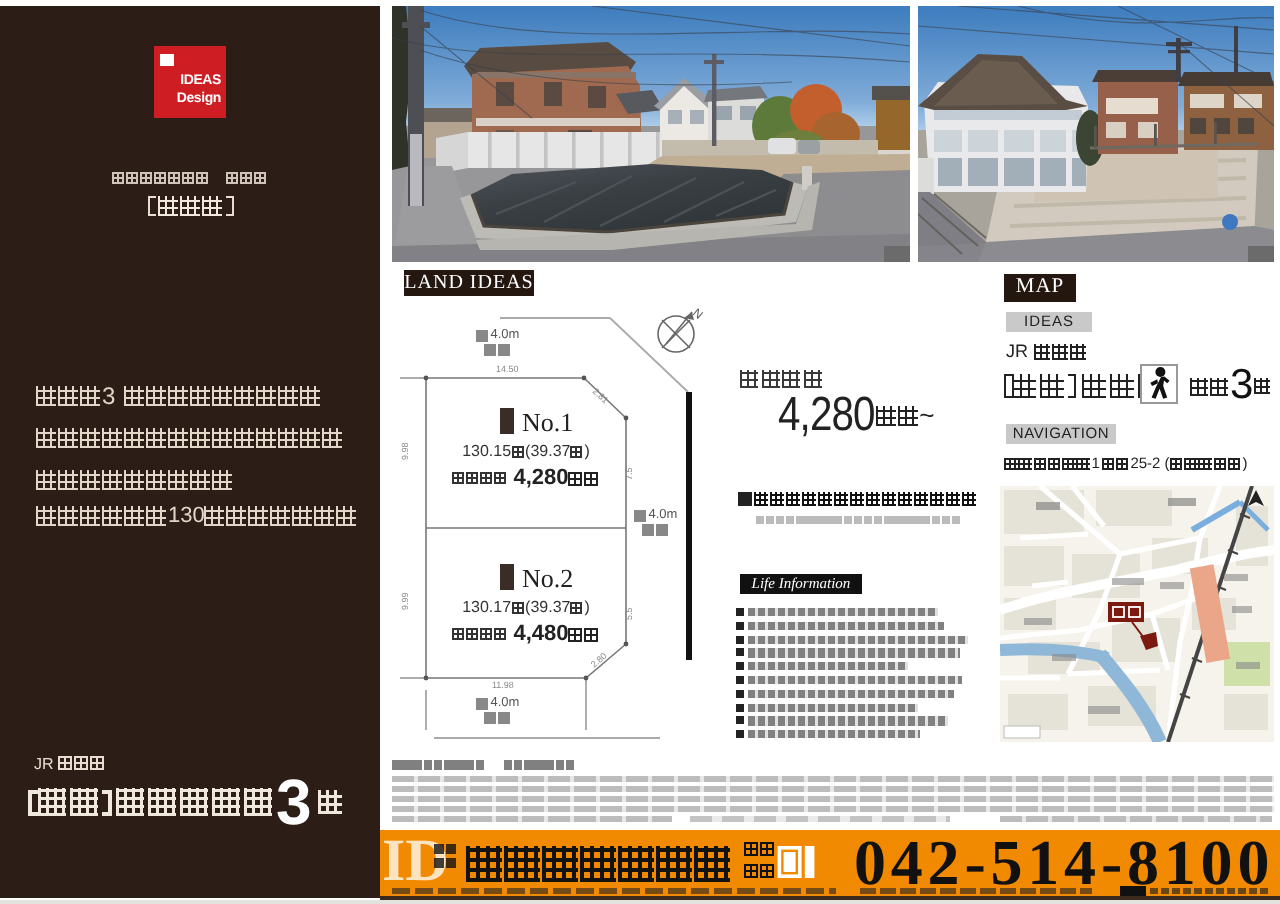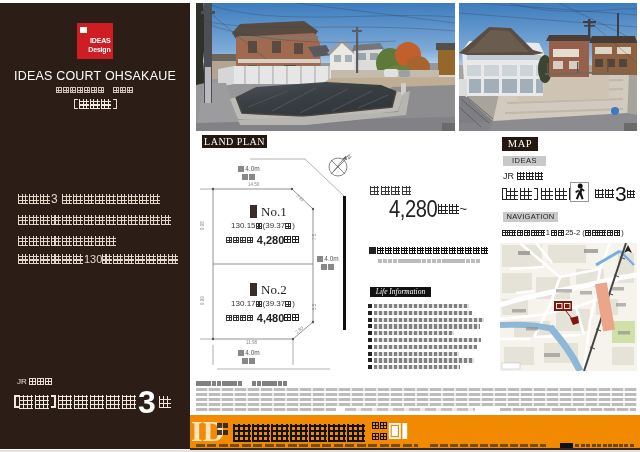--- a/index.html
+++ b/index.html
@@ -10,21 +10,20 @@
 </style></head><body>
 <div class="page">
 
 <div class="abs" style="left:0;top:3px;width:190px;height:446px;background:#2c1e16"></div>
 
 <div class="abs" style="left:77px;top:23px;width:36px;height:36px;background:#cf1d24">
 <div class="abs" style="left:3px;top:3.5px;width:6.5px;height:6.5px;background:#fff"></div>
 <div class="abs" style="right:2.5px;top:13px;width:24px;height:20px;color:#fff;font-weight:bold;font-size:7px;line-height:9px;text-align:right;letter-spacing:-0.2px">IDEAS<br>Design</div>
 </div>
 
-<div class="abs" style="left:0;top:69px;width:190px;text-align:center;color:#fff;font-size:12.5px;letter-spacing:0.2px">IDEAS COURT OHSAKAUE</div>
 
 <div class="abs" style="left:0;top:85px;width:190px;text-align:center;line-height:8px"><i class="g" style="width:6px;height:6px;margin-right:1px;background-image:repeating-linear-gradient(0deg,#cfc4b8 0 1px,transparent 1px 2.5px),repeating-linear-gradient(90deg,#cfc4b8 0 1px,transparent 1px 2.5px)"></i><i class="g" style="width:6px;height:6px;margin-right:1px;background-image:repeating-linear-gradient(0deg,#cfc4b8 0 1px,transparent 1px 2.5px),repeating-linear-gradient(90deg,#cfc4b8 0 1px,transparent 1px 2.5px)"></i><i class="g" style="width:6px;height:6px;margin-right:1px;background-image:repeating-linear-gradient(0deg,#cfc4b8 0 1px,transparent 1px 2.5px),repeating-linear-gradient(90deg,#cfc4b8 0 1px,transparent 1px 2.5px)"></i><i class="g" style="width:6px;height:6px;margin-right:1px;background-image:repeating-linear-gradient(0deg,#cfc4b8 0 1px,transparent 1px 2.5px),repeating-linear-gradient(90deg,#cfc4b8 0 1px,transparent 1px 2.5px)"></i><i class="g" style="width:6px;height:6px;margin-right:1px;background-image:repeating-linear-gradient(0deg,#cfc4b8 0 1px,transparent 1px 2.5px),repeating-linear-gradient(90deg,#cfc4b8 0 1px,transparent 1px 2.5px)"></i><i class="g" style="width:6px;height:6px;margin-right:1px;background-image:repeating-linear-gradient(0deg,#cfc4b8 0 1px,transparent 1px 2.5px),repeating-linear-gradient(90deg,#cfc4b8 0 1px,transparent 1px 2.5px)"></i><i class="g" style="width:6px;height:6px;margin-right:1px;background-image:repeating-linear-gradient(0deg,#cfc4b8 0 1px,transparent 1px 2.5px),repeating-linear-gradient(90deg,#cfc4b8 0 1px,transparent 1px 2.5px)"></i>&nbsp;&nbsp;<i class="g" style="width:6px;height:6px;margin-right:1px;background-image:repeating-linear-gradient(0deg,#cfc4b8 0 1px,transparent 1px 2.5px),repeating-linear-gradient(90deg,#cfc4b8 0 1px,transparent 1px 2.5px)"></i><i class="g" style="width:6px;height:6px;margin-right:1px;background-image:repeating-linear-gradient(0deg,#cfc4b8 0 1px,transparent 1px 2.5px),repeating-linear-gradient(90deg,#cfc4b8 0 1px,transparent 1px 2.5px)"></i><i class="g" style="width:6px;height:6px;margin-right:1px;background-image:repeating-linear-gradient(0deg,#cfc4b8 0 1px,transparent 1px 2.5px),repeating-linear-gradient(90deg,#cfc4b8 0 1px,transparent 1px 2.5px)"></i></div>
 
 <div class="abs" style="left:0;top:97px;width:190px;text-align:center;line-height:12px"><i class="g" style="width:4px;height:10px;border-left:1.5px solid #e8ddd0;border-top:1.5px solid #e8ddd0;border-bottom:1.5px solid #e8ddd0;margin-right:1px"></i><i class="g" style="width:10px;height:10px;margin-right:1px;background-image:repeating-linear-gradient(0deg,#f0e8dd 0 1px,transparent 1px 3.5px),repeating-linear-gradient(90deg,#f0e8dd 0 1px,transparent 1px 3.5px)"></i><i class="g" style="width:10px;height:10px;margin-right:1px;background-image:repeating-linear-gradient(0deg,#f0e8dd 0 1px,transparent 1px 3.5px),repeating-linear-gradient(90deg,#f0e8dd 0 1px,transparent 1px 3.5px)"></i><i class="g" style="width:10px;height:10px;margin-right:1px;background-image:repeating-linear-gradient(0deg,#f0e8dd 0 1px,transparent 1px 3.5px),repeating-linear-gradient(90deg,#f0e8dd 0 1px,transparent 1px 3.5px)"></i><i class="g" style="width:4px;height:10px;border-right:1.5px solid #e8ddd0;border-top:1.5px solid #e8ddd0;border-bottom:1.5px solid #e8ddd0;margin-left:1px"></i></div>
 
 <div class="abs" style="left:18px;top:192px;line-height:12px;white-space:nowrap"><i class="g" style="width:10px;height:10px;margin-right:1px;background-image:repeating-linear-gradient(0deg,#e2d6c8 0 1px,transparent 1px 3.5px),repeating-linear-gradient(90deg,#e2d6c8 0 1px,transparent 1px 3.5px)"></i><i class="g" style="width:10px;height:10px;margin-right:1px;background-image:repeating-linear-gradient(0deg,#e2d6c8 0 1px,transparent 1px 3.5px),repeating-linear-gradient(90deg,#e2d6c8 0 1px,transparent 1px 3.5px)"></i><i class="g" style="width:10px;height:10px;margin-right:1px;background-image:repeating-linear-gradient(0deg,#e2d6c8 0 1px,transparent 1px 3.5px),repeating-linear-gradient(90deg,#e2d6c8 0 1px,transparent 1px 3.5px)"></i><span style="color:#e2d6c8;font-size:12px;vertical-align:middle">3</span>&nbsp;<i class="g" style="width:10px;height:10px;margin-right:1px;background-image:repeating-linear-gradient(0deg,#e2d6c8 0 1px,transparent 1px 3.5px),repeating-linear-gradient(90deg,#e2d6c8 0 1px,transparent 1px 3.5px)"></i><i class="g" style="width:10px;height:10px;margin-right:1px;background-image:repeating-linear-gradient(0deg,#e2d6c8 0 1px,transparent 1px 3.5px),repeating-linear-gradient(90deg,#e2d6c8 0 1px,transparent 1px 3.5px)"></i><i class="g" style="width:10px;height:10px;margin-right:1px;background-image:repeating-linear-gradient(0deg,#e2d6c8 0 1px,transparent 1px 3.5px),repeating-linear-gradient(90deg,#e2d6c8 0 1px,transparent 1px 3.5px)"></i><i class="g" style="width:10px;height:10px;margin-right:1px;background-image:repeating-linear-gradient(0deg,#e2d6c8 0 1px,transparent 1px 3.5px),repeating-linear-gradient(90deg,#e2d6c8 0 1px,transparent 1px 3.5px)"></i><i class="g" style="width:10px;height:10px;margin-right:1px;background-image:repeating-linear-gradient(0deg,#e2d6c8 0 1px,transparent 1px 3.5px),repeating-linear-gradient(90deg,#e2d6c8 0 1px,transparent 1px 3.5px)"></i><i class="g" style="width:10px;height:10px;margin-right:1px;background-image:repeating-linear-gradient(0deg,#e2d6c8 0 1px,transparent 1px 3.5px),repeating-linear-gradient(90deg,#e2d6c8 0 1px,transparent 1px 3.5px)"></i><i class="g" style="width:10px;height:10px;margin-right:1px;background-image:repeating-linear-gradient(0deg,#e2d6c8 0 1px,transparent 1px 3.5px),repeating-linear-gradient(90deg,#e2d6c8 0 1px,transparent 1px 3.5px)"></i><i class="g" style="width:10px;height:10px;margin-right:1px;background-image:repeating-linear-gradient(0deg,#e2d6c8 0 1px,transparent 1px 3.5px),repeating-linear-gradient(90deg,#e2d6c8 0 1px,transparent 1px 3.5px)"></i><i class="g" style="width:10px;height:10px;margin-right:1px;background-image:repeating-linear-gradient(0deg,#e2d6c8 0 1px,transparent 1px 3.5px),repeating-linear-gradient(90deg,#e2d6c8 0 1px,transparent 1px 3.5px)"></i></div>
 
 <div class="abs" style="left:18px;top:213px;line-height:12px;white-space:nowrap"><i class="g" style="width:10px;height:10px;margin-right:1px;background-image:repeating-linear-gradient(0deg,#e2d6c8 0 1px,transparent 1px 3.5px),repeating-linear-gradient(90deg,#e2d6c8 0 1px,transparent 1px 3.5px)"></i><i class="g" style="width:10px;height:10px;margin-right:1px;background-image:repeating-linear-gradient(0deg,#e2d6c8 0 1px,transparent 1px 3.5px),repeating-linear-gradient(90deg,#e2d6c8 0 1px,transparent 1px 3.5px)"></i><i class="g" style="width:10px;height:10px;margin-right:1px;background-image:repeating-linear-gradient(0deg,#e2d6c8 0 1px,transparent 1px 3.5px),repeating-linear-gradient(90deg,#e2d6c8 0 1px,transparent 1px 3.5px)"></i><i class="g" style="width:10px;height:10px;margin-right:1px;background-image:repeating-linear-gradient(0deg,#e2d6c8 0 1px,transparent 1px 3.5px),repeating-linear-gradient(90deg,#e2d6c8 0 1px,transparent 1px 3.5px)"></i><i class="g" style="width:10px;height:10px;margin-right:1px;background-image:repeating-linear-gradient(0deg,#e2d6c8 0 1px,transparent 1px 3.5px),repeating-linear-gradient(90deg,#e2d6c8 0 1px,transparent 1px 3.5px)"></i><i class="g" style="width:10px;height:10px;margin-right:1px;background-image:repeating-linear-gradient(0deg,#e2d6c8 0 1px,transparent 1px 3.5px),repeating-linear-gradient(90deg,#e2d6c8 0 1px,transparent 1px 3.5px)"></i><i class="g" style="width:10px;height:10px;margin-right:1px;background-image:repeating-linear-gradient(0deg,#e2d6c8 0 1px,transparent 1px 3.5px),repeating-linear-gradient(90deg,#e2d6c8 0 1px,transparent 1px 3.5px)"></i><i class="g" style="width:10px;height:10px;margin-right:1px;background-image:repeating-linear-gradient(0deg,#e2d6c8 0 1px,transparent 1px 3.5px),repeating-linear-gradient(90deg,#e2d6c8 0 1px,transparent 1px 3.5px)"></i><i class="g" style="width:10px;height:10px;margin-right:1px;background-image:repeating-linear-gradient(0deg,#e2d6c8 0 1px,transparent 1px 3.5px),repeating-linear-gradient(90deg,#e2d6c8 0 1px,transparent 1px 3.5px)"></i><i class="g" style="width:10px;height:10px;margin-right:1px;background-image:repeating-linear-gradient(0deg,#e2d6c8 0 1px,transparent 1px 3.5px),repeating-linear-gradient(90deg,#e2d6c8 0 1px,transparent 1px 3.5px)"></i><i class="g" style="width:10px;height:10px;margin-right:1px;background-image:repeating-linear-gradient(0deg,#e2d6c8 0 1px,transparent 1px 3.5px),repeating-linear-gradient(90deg,#e2d6c8 0 1px,transparent 1px 3.5px)"></i><i class="g" style="width:10px;height:10px;margin-right:1px;background-image:repeating-linear-gradient(0deg,#e2d6c8 0 1px,transparent 1px 3.5px),repeating-linear-gradient(90deg,#e2d6c8 0 1px,transparent 1px 3.5px)"></i><i class="g" style="width:10px;height:10px;margin-right:1px;background-image:repeating-linear-gradient(0deg,#e2d6c8 0 1px,transparent 1px 3.5px),repeating-linear-gradient(90deg,#e2d6c8 0 1px,transparent 1px 3.5px)"></i><i class="g" style="width:10px;height:10px;margin-right:1px;background-image:repeating-linear-gradient(0deg,#e2d6c8 0 1px,transparent 1px 3.5px),repeating-linear-gradient(90deg,#e2d6c8 0 1px,transparent 1px 3.5px)"></i></div>
 
 <div class="abs" style="left:18px;top:234px;line-height:12px;white-space:nowrap"><i class="g" style="width:10px;height:10px;margin-right:1px;background-image:repeating-linear-gradient(0deg,#e2d6c8 0 1px,transparent 1px 3.5px),repeating-linear-gradient(90deg,#e2d6c8 0 1px,transparent 1px 3.5px)"></i><i class="g" style="width:10px;height:10px;margin-right:1px;background-image:repeating-linear-gradient(0deg,#e2d6c8 0 1px,transparent 1px 3.5px),repeating-linear-gradient(90deg,#e2d6c8 0 1px,transparent 1px 3.5px)"></i><i class="g" style="width:10px;height:10px;margin-right:1px;background-image:repeating-linear-gradient(0deg,#e2d6c8 0 1px,transparent 1px 3.5px),repeating-linear-gradient(90deg,#e2d6c8 0 1px,transparent 1px 3.5px)"></i><i class="g" style="width:10px;height:10px;margin-right:1px;background-image:repeating-linear-gradient(0deg,#e2d6c8 0 1px,transparent 1px 3.5px),repeating-linear-gradient(90deg,#e2d6c8 0 1px,transparent 1px 3.5px)"></i><i class="g" style="width:10px;height:10px;margin-right:1px;background-image:repeating-linear-gradient(0deg,#e2d6c8 0 1px,transparent 1px 3.5px),repeating-linear-gradient(90deg,#e2d6c8 0 1px,transparent 1px 3.5px)"></i><i class="g" style="width:10px;height:10px;margin-right:1px;background-image:repeating-linear-gradient(0deg,#e2d6c8 0 1px,transparent 1px 3.5px),repeating-linear-gradient(90deg,#e2d6c8 0 1px,transparent 1px 3.5px)"></i><i class="g" style="width:10px;height:10px;margin-right:1px;background-image:repeating-linear-gradient(0deg,#e2d6c8 0 1px,transparent 1px 3.5px),repeating-linear-gradient(90deg,#e2d6c8 0 1px,transparent 1px 3.5px)"></i><i class="g" style="width:10px;height:10px;margin-right:1px;background-image:repeating-linear-gradient(0deg,#e2d6c8 0 1px,transparent 1px 3.5px),repeating-linear-gradient(90deg,#e2d6c8 0 1px,transparent 1px 3.5px)"></i><i class="g" style="width:10px;height:10px;margin-right:1px;background-image:repeating-linear-gradient(0deg,#e2d6c8 0 1px,transparent 1px 3.5px),repeating-linear-gradient(90deg,#e2d6c8 0 1px,transparent 1px 3.5px)"></i></div>
@@ -204,21 +203,21 @@
 <polygon points="34,118 168,110 178,112 178,128 30,128" fill="#8b8b90"></polygon>
 
 <path d="M2,96 L30,120 M0,104 L22,124 M8,94 L34,116" stroke="#5e5a54" stroke-width="1" opacity="0.8"></path>
 
 <path d="M0,10 L178,24 M20,0 L178,12 M100,0 L178,38 M50,0 C110,16 150,4 178,6 M130,18 L178,60" stroke="#39404a" stroke-width="0.55" fill="none" opacity="0.6"></path>
 <circle cx="156" cy="108" r="4" fill="#3e78c0"></circle>
 
 <rect x="165" y="120" width="13" height="8" fill="#6b6b6b"></rect>
 </svg>
 
-<div class="abs" style="left:202px;top:135px;width:65px;height:13px;background:#231710;color:#fff;font-family:'Liberation Serif',serif;font-size:10px;line-height:13px;text-align:center;letter-spacing:0.5px">LAND PLAN</div>
+<div class="abs" style="left:202px;top:135px;width:65px;height:13px;background:#231710;color:#fff;font-family:'Liberation Serif',serif;font-size:10px;line-height:13px;text-align:center;letter-spacing:0.5px">LAND IDEAS</div>
 
 <svg class="abs" style="left:196px;top:150px" width="175" height="225" viewBox="0 0 175 225">
 <g stroke="#9a9a9a" stroke-width="0.8" fill="none">
 <polygon points="17,39 96,39 117,59 117,172 97,189 17,189" stroke="#777" fill="#fff"></polygon>
 <line x1="17" y1="114" x2="117" y2="114" stroke="#777"></line>
 <line x1="4" y1="39" x2="17" y2="39"></line>
         <line x1="4" y1="189" x2="17" y2="189"></line>
 <line x1="17" y1="195" x2="17" y2="215"></line>
         <line x1="97" y1="189" x2="97" y2="215"></line>
 </g>
@@ -407,20 +406,21 @@
 <div class="abs" style="left:233px;top:419px;line-height:25px;white-space:nowrap"><i class="g" style="width:18px;height:18px;margin-right:1px;background-image:repeating-linear-gradient(0deg,#131313 0 2.2px,transparent 2.2px 5px),repeating-linear-gradient(90deg,#131313 0 2.2px,transparent 2.2px 5px)"></i><i class="g" style="width:18px;height:18px;margin-right:1px;background-image:repeating-linear-gradient(0deg,#131313 0 2.2px,transparent 2.2px 5px),repeating-linear-gradient(90deg,#131313 0 2.2px,transparent 2.2px 5px)"></i><i class="g" style="width:18px;height:18px;margin-right:1px;background-image:repeating-linear-gradient(0deg,#131313 0 2.2px,transparent 2.2px 5px),repeating-linear-gradient(90deg,#131313 0 2.2px,transparent 2.2px 5px)"></i><i class="g" style="width:18px;height:18px;margin-right:1px;background-image:repeating-linear-gradient(0deg,#131313 0 2.2px,transparent 2.2px 5px),repeating-linear-gradient(90deg,#131313 0 2.2px,transparent 2.2px 5px)"></i><i class="g" style="width:18px;height:18px;margin-right:1px;background-image:repeating-linear-gradient(0deg,#131313 0 2.2px,transparent 2.2px 5px),repeating-linear-gradient(90deg,#131313 0 2.2px,transparent 2.2px 5px)"></i><i class="g" style="width:18px;height:18px;margin-right:1px;background-image:repeating-linear-gradient(0deg,#131313 0 2.2px,transparent 2.2px 5px),repeating-linear-gradient(90deg,#131313 0 2.2px,transparent 2.2px 5px)"></i><i class="g" style="width:18px;height:18px;margin-right:1px;background-image:repeating-linear-gradient(0deg,#131313 0 2.2px,transparent 2.2px 5px),repeating-linear-gradient(90deg,#131313 0 2.2px,transparent 2.2px 5px)"></i></div>
 
 <div class="abs" style="left:372px;top:420px;width:20px;line-height:10.5px;white-space:nowrap"><i class="g" style="width:7px;height:7px;margin-right:1px;background-image:repeating-linear-gradient(0deg,#111 0 1.2px,transparent 1.2px 3px),repeating-linear-gradient(90deg,#111 0 1.2px,transparent 1.2px 3px)"></i><i class="g" style="width:7px;height:7px;margin-right:1px;background-image:repeating-linear-gradient(0deg,#111 0 1.2px,transparent 1.2px 3px),repeating-linear-gradient(90deg,#111 0 1.2px,transparent 1.2px 3px)"></i><br><i class="g" style="width:7px;height:7px;margin-right:1px;background-image:repeating-linear-gradient(0deg,#111 0 1.2px,transparent 1.2px 3px),repeating-linear-gradient(90deg,#111 0 1.2px,transparent 1.2px 3px)"></i><i class="g" style="width:7px;height:7px;margin-right:1px;background-image:repeating-linear-gradient(0deg,#111 0 1.2px,transparent 1.2px 3px),repeating-linear-gradient(90deg,#111 0 1.2px,transparent 1.2px 3px)"></i></div>
 
 <svg class="abs" style="left:388px;top:419px" width="20" height="24" viewBox="0 0 25 24">
 <rect x="1" y="2" width="15" height="20" fill="#fff"></rect>
 <rect x="4" y="5" width="9" height="14" fill="none" stroke="#f18a00" stroke-width="1.5"></rect>
 <rect x="18" y="2" width="6" height="20" fill="#fff"></rect>
 </svg>
 
+<div class="abs" style="left:427px;top:416px;white-space:nowrap;font-family:'Liberation Serif',serif;font-size:32px;line-height:30px;font-weight:bold;color:#111;letter-spacing:2.4px">042-514-8100</div>
 
 <div class="abs" style="left:196px;top:443.5px;width:222px;height:3.6px;background:repeating-linear-gradient(90deg,#222 0 9px,transparent 9px 11.5px);opacity:0.6"></div>
 
 <div class="abs" style="left:430px;top:443.5px;width:116px;height:3.6px;background:repeating-linear-gradient(90deg,#222 0 8px,transparent 8px 10px);opacity:0.6"></div>
 
 <div class="abs" style="left:560px;top:442.5px;width:13px;height:6px;background:#111"></div>
 
 <div class="abs" style="left:575px;top:443.5px;width:60px;height:3.6px;background:repeating-linear-gradient(90deg,#222 0 4px,transparent 4px 5.5px);opacity:0.65"></div>
 
 <div class="abs" style="left:190px;top:448px;width:450px;height:1.5px;background:#3a2a1e"></div>

